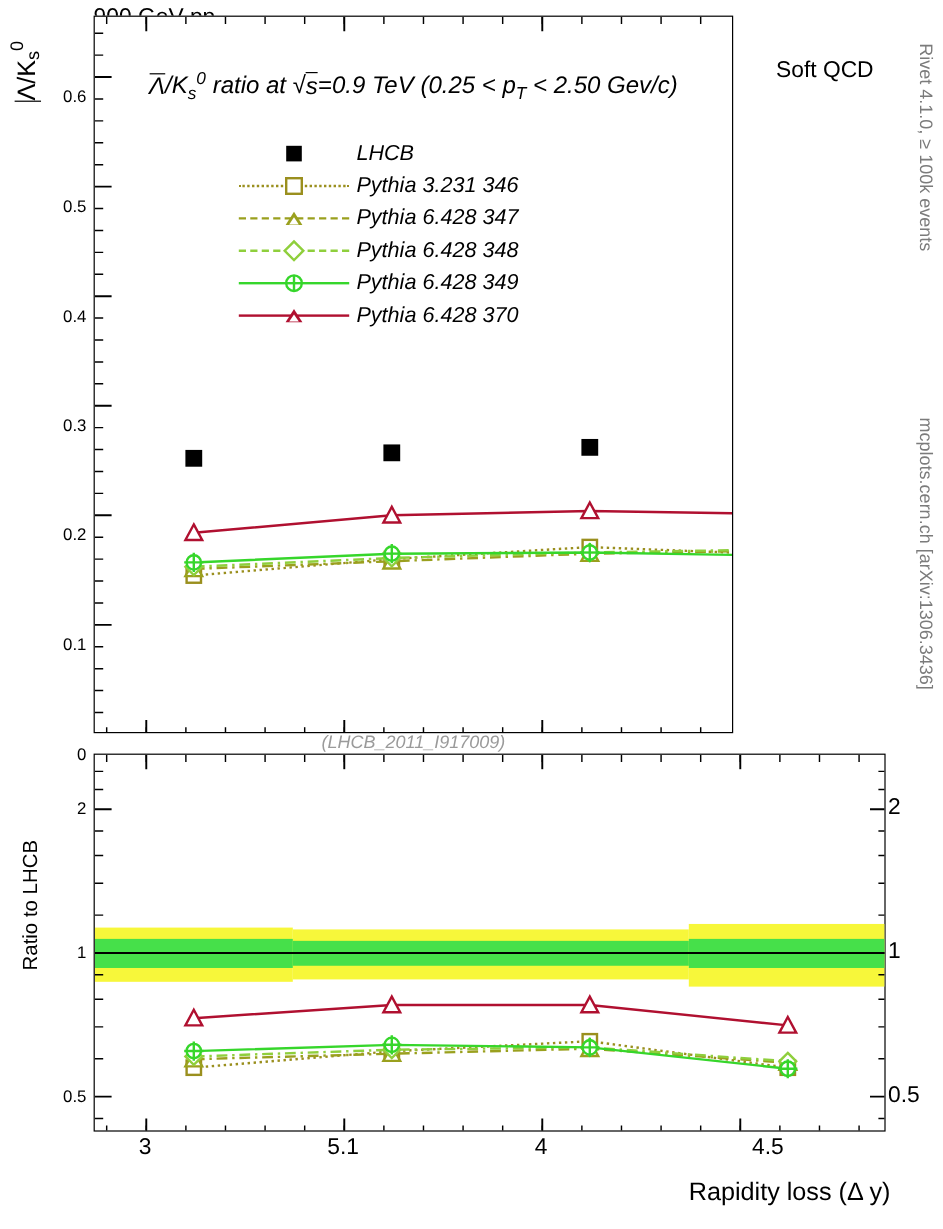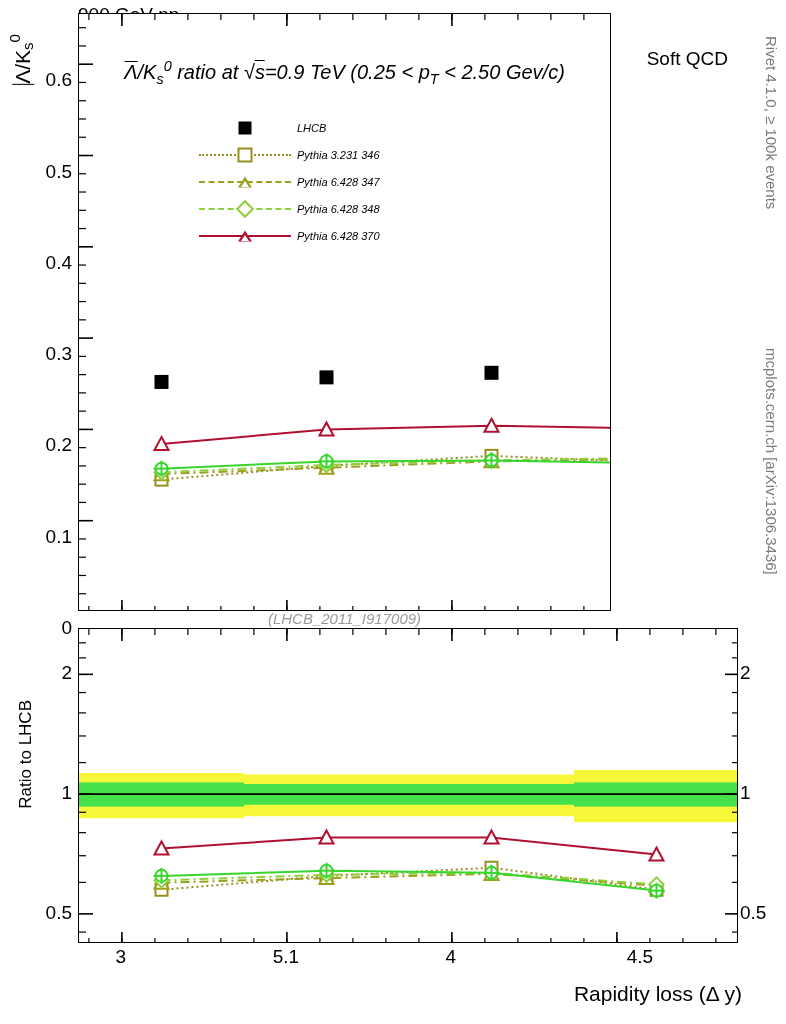--- a/index.html
+++ b/index.html
@@ -49,21 +49,21 @@
     background: #fff;
   }
 
   .plotarea { position: absolute; inset: 0; overflow: hidden; }
 
   
   .ylab {
     position: absolute;
     right: 0;
     text-align: left;
-    font-size: 19px;
+    font-size: 14px;
     transform: translateY(-50%);
     white-space: nowrap;
   }
   .ylab-left-col {
     left: 8px; top: 30px; width: 64px; height: 598px;
   }
   .ylab-right-col {
     left: 740px; top: 628px; width: 40px; height: 315px;
   }
   .ylab-r {
@@ -126,21 +126,21 @@
     transform: translateX(-50%);
     color: #9a9a9a;
     font-size: 15px;
     white-space: nowrap;
     margin-top: 36px;
   }
 
   
   #legend {
     left: 120px; top: 100px;
-    font-size: 11px;
+    font-size: 18px;
   }
   .leg-row {
     display: flex;
     align-items: center;
     height: 27px;
   }
   .leg-key {
     width: 92px;
     height: 22px;
     position: relative;
@@ -374,20 +374,29 @@
       </div>
 
       <div class="leg-row">
         <span class="leg-key">
           <span class="leg-line" style="border-top:2px dashed #8fcf3c;"></span>
           <span class="leg-mark" style="width:9px;height:9px;border:2px solid #8fcf3c;background:#fff;transform:translate(-50%,-50%) rotate(45deg);"></span>
         </span>
         <span class="leg-label">Pythia 6.428 348</span>
       </div>
 
+      <div class="leg-row">
+        <span class="leg-key">
+          <span class="leg-line" style="border-top:2px solid #36d62b;"></span>
+          <span class="leg-mark" style="width:11px;height:11px;border:2px solid #36d62b;border-radius:50%;background:#fff;"></span>
+          <span class="leg-mark" style="width:13px;height:2px;background:#36d62b;"></span>
+          <span class="leg-mark" style="width:2px;height:13px;background:#36d62b;"></span>
+        </span>
+        <span class="leg-label">Pythia 6.428 349</span>
+      </div>
 
       <div class="leg-row">
         <span class="leg-key">
           <span class="leg-line" style="border-top:2px solid #b01030;"></span>
           <span class="leg-mark" style="width:0;height:0;border-left:7px solid transparent;border-right:7px solid transparent;border-bottom:11px solid #b01030;"></span>
           <span class="leg-mark" style="width:0;height:0;border-left:4px solid transparent;border-right:4px solid transparent;border-bottom:6px solid #fff;margin-top:2px;"></span>
         </span>
         <span class="leg-label">Pythia 6.428 370</span>
       </div>
     </div>

